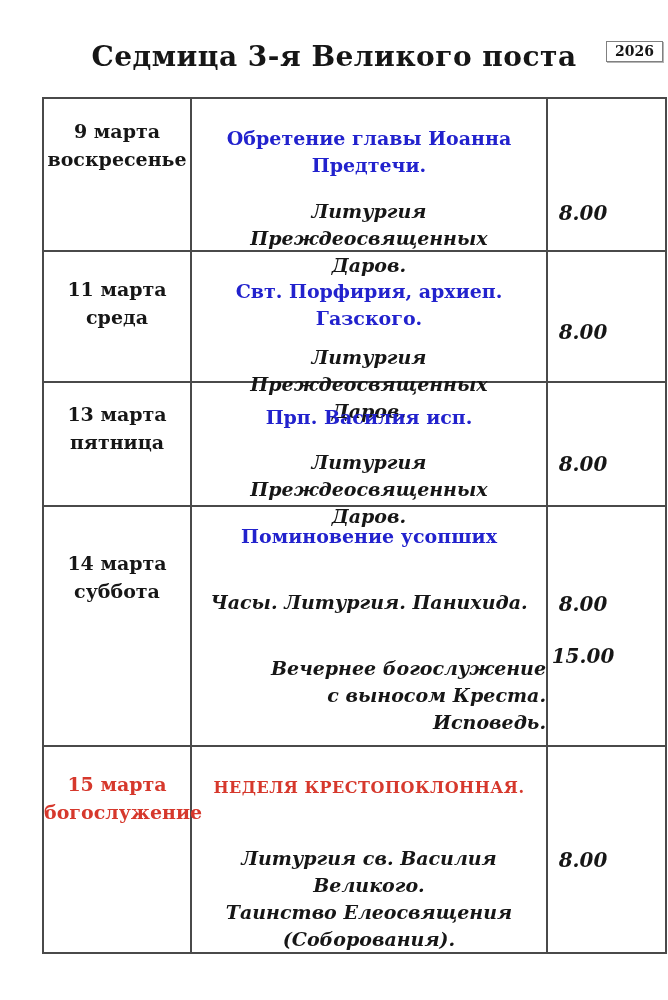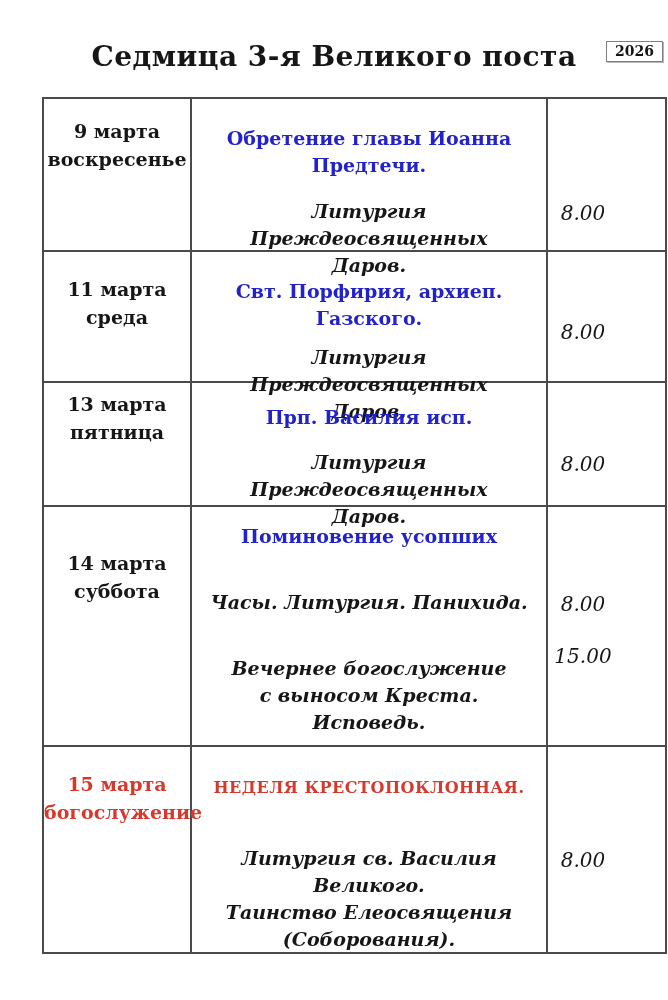--- a/index.html
+++ b/index.html
@@ -65,21 +65,21 @@
     line-height:28px;
   }
   .desc-cell{
     border-right:2px solid var(--table-border);
     text-align:center;
     font-size:19px;
     line-height:27px;
   }
   .time-cell{
     font-style:italic;
-    font-weight:normal;
+    font-weight:bold;
     font-size:20px;
   }
   .time{
     position:absolute;
     left:0;right:0;
     text-align:center;
     line-height:27px;
   }
 
   .feast{font-weight:bold;color:var(--feast-blue);}
@@ -96,29 +96,29 @@
   .r0 .date-cell{padding-top:18px;}
   .r0 .feast{margin-top:26px;}
   .r0 .service{margin-top:19px;}
   .r0 .time{top:101px;}
 
   .r1 .date-cell{padding-top:23px;}
   .r1 .feast{margin-top:26px;}
   .r1 .service{margin-top:12px;}
   .r1 .time{top:67px;}
 
-  .r2 .date-cell{padding-top:7px;}
+  .r2 .date-cell{padding-top:17px;}
   .r2 .feast{margin-top:21px;}
   .r2 .service{margin-top:18px;}
   .r2 .time{top:68px;}
 
   .r3 .date-cell{padding-top:42px;}
   .r3 .feast{margin-top:16px;}
   .r3 .service.s1{margin-top:39px;}
-  .r3 .service.s2{margin-top:39px;}
+  .r3 .service.s2{margin-top:39px;text-align:right;}
   .r3 .time.t1{top:84px;}
   .r3 .time.t2{top:136px;}
 
   .r4 .date-cell{padding-top:23px;}
   .r4 .feast{margin-top:27px;}
   .r4 .service{margin-top:44px;}
   .r4 .time{top:100px;}
 </style>
 </head>
 <body>

